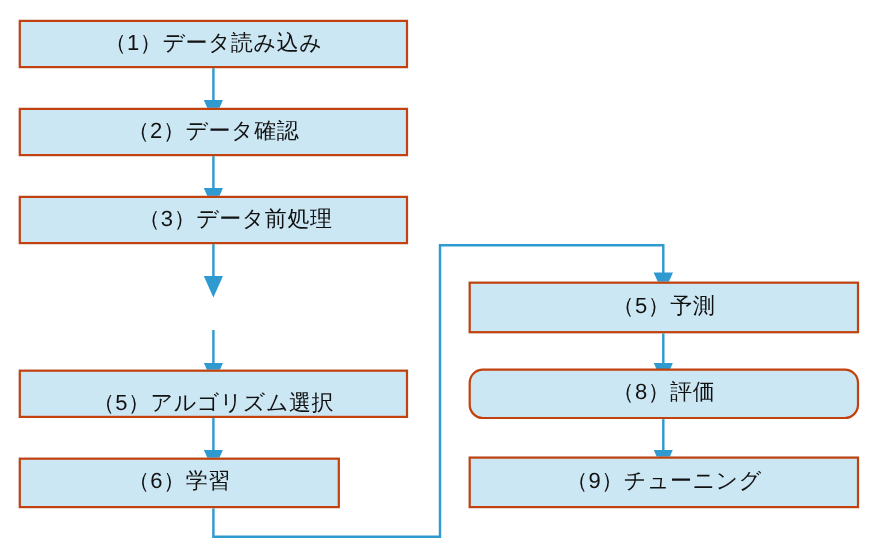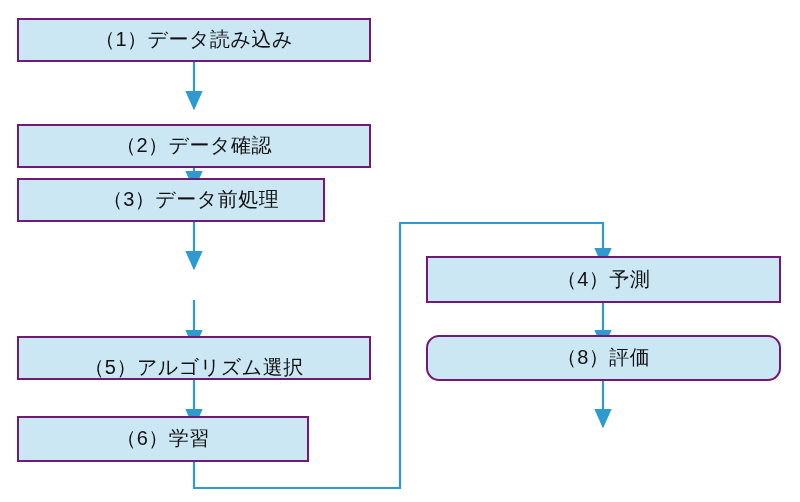--- a/index.html
+++ b/index.html
@@ -14,21 +14,21 @@
     position: relative;
     width: 800px;
     height: 502px;
     background: #ffffff;
     overflow: hidden;
   }
   .node {
     position: absolute;
     box-sizing: border-box;
     background: #cce7f4;
-    border: 2px solid #701a75;
+    border: 2px solid #c2410c;
     display: flex;
     align-items: center;
     justify-content: center;
     color: #111111;
     font-size: 20px;
     letter-spacing: 0.5px;
     white-space: nowrap;
   }
   .node-label {
     display: block;
@@ -71,39 +71,42 @@
 
     <line x1="603" y1="303" x2="603" y2="331" stroke="#2e9ad0" stroke-width="2.2" marker-end="url(#arrowhead)"></line>
 
     <line x1="603" y1="381" x2="603" y2="410" stroke="#2e9ad0" stroke-width="2.2" marker-end="url(#arrowhead)"></line>
   </svg>
 
   <div class="node" style="left:17px; top:18px; width:354px; height:44px;">
     <span class="node-label">（1）データ読み込み</span>
   </div>
 
-  <div class="node" style="left:17px; top:98px; width:354px; height:44px;margin-top:26px;">
+  <div class="node" style="left:17px; top:98px; width:354px; height:44px;">
     <span class="node-label">（2）データ確認</span>
   </div>
 
-  <div class="node" style="left:17px; top:178px; width:308px; height:44px;padding-left:40px;">
+  <div class="node" style="left:17px; top:178px; width:354px; height:44px;padding-left:40px;">
     <span class="node-label">（3）データ前処理</span>
   </div>
 
 
   <div class="node" style="left:17px; top:336px; width:354px; height:44px;align-items:flex-end;">
     <span class="node-label">（5）アルゴリズム選択</span>
   </div>
 
   <div class="node" style="left:17px; top:416px; width:292px; height:46px;">
     <span class="node-label">（6）学習</span>
   </div>
 
   <div class="node" style="left:426px; top:256px; width:355px; height:47px;">
-    <span class="node-label">（4）予測</span>
+    <span class="node-label">（5）予測</span>
   </div>
 
   <div class="node" style="left:426px; top:335px; width:355px; height:46px;border-radius:13px;">
     <span class="node-label">（8）評価</span>
   </div>
 
+  <div class="node" style="left:426px; top:415px; width:355px; height:47px;">
+    <span class="node-label">（9）チューニング</span>
+  </div>
 
 </div>
 
 </body></html>

